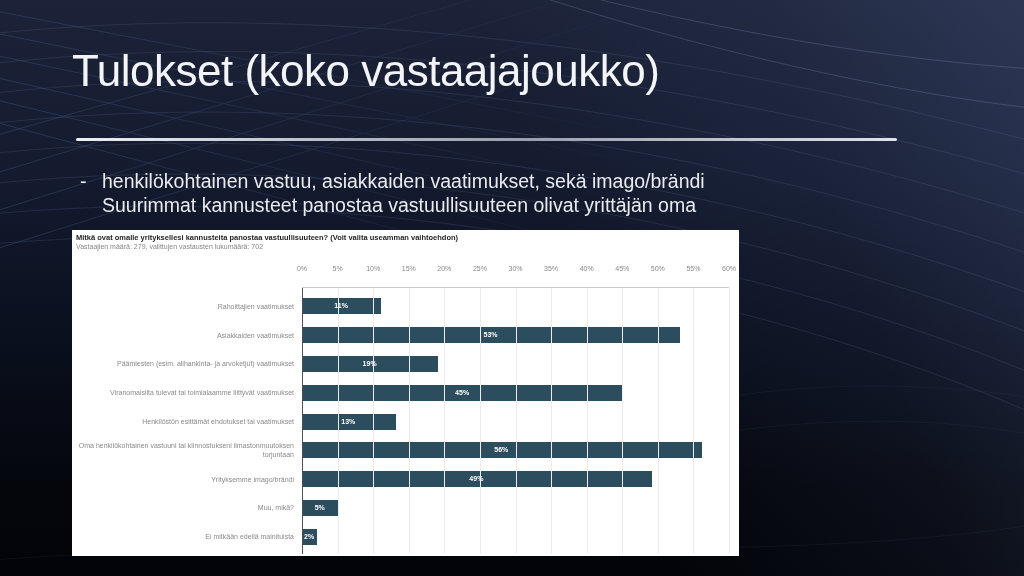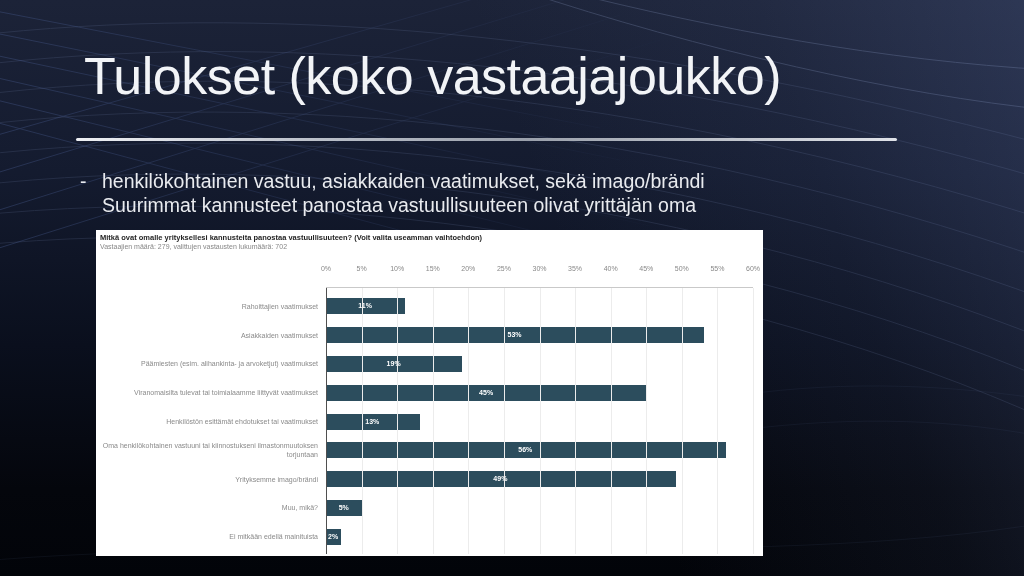--- a/index.html
+++ b/index.html
@@ -7,38 +7,38 @@
     position:relative;
     width:1024px;height:576px;
     overflow:hidden;
     font-family:"Liberation Sans", sans-serif;
     background:
       linear-gradient(250deg, rgba(86,102,150,.30) 0%, rgba(86,102,150,.10) 22%, rgba(0,0,0,0) 45%),
       linear-gradient(180deg,#1c2338 0%, #141b2f 30%, #0a0f1d 60%, #04060c 85%, #020409 100%);
   }
   .bg-decor{position:absolute;left:0;top:0;width:1024px;height:576px;}
   .slide-title{
-    position:absolute;left:84px;top:46px;margin:0;
-    font-size:52px;font-weight:400;letter-spacing:-.5px;
+    position:absolute;left:72px;top:46px;margin:0;
+    font-size:44px;font-weight:400;letter-spacing:-.5px;
     color:#f2f4f7;
   }
   .divider{
     position:absolute;left:76px;top:138px;width:821px;height:3px;
     border-radius:2px;
     background:linear-gradient(90deg,#eef0f4 0%,#b9bec8 30%,#9aa0ab 55%,#dfe2e8 100%);
   }
   .bullet{
     position:absolute;left:80px;top:169px;display:flex;
     color:#e9ebef;font-size:19.5px;line-height:24px;
   }
   .bullet .dash{width:22px;flex:0 0 22px;}
   
   .chart-panel{
     position:absolute;left:72px;top:230px;width:667px;height:326px;
-    background:#fff;color:#222;margin-left:24px;
+    background:#fff;color:#222;
   }
   .c-title{position:absolute;left:4px;top:3px;font-size:7.5px;font-weight:bold;color:#1f1f1f;white-space:nowrap;}
   .c-sub{position:absolute;left:4px;top:13px;font-size:7px;color:#878787;white-space:nowrap;}
   .ticks{position:absolute;left:230px;top:35px;width:427px;height:10px;}
   .tick{position:absolute;transform:translateX(-50%);font-size:7px;color:#888;white-space:nowrap;}
   .plot{
     position:absolute;left:230px;top:57px;width:427px;height:266px;
     border-top:1px solid #c9c9c9;
   }
   .gridline{position:absolute;top:0;bottom:0;width:1px;background:#ececec;}

